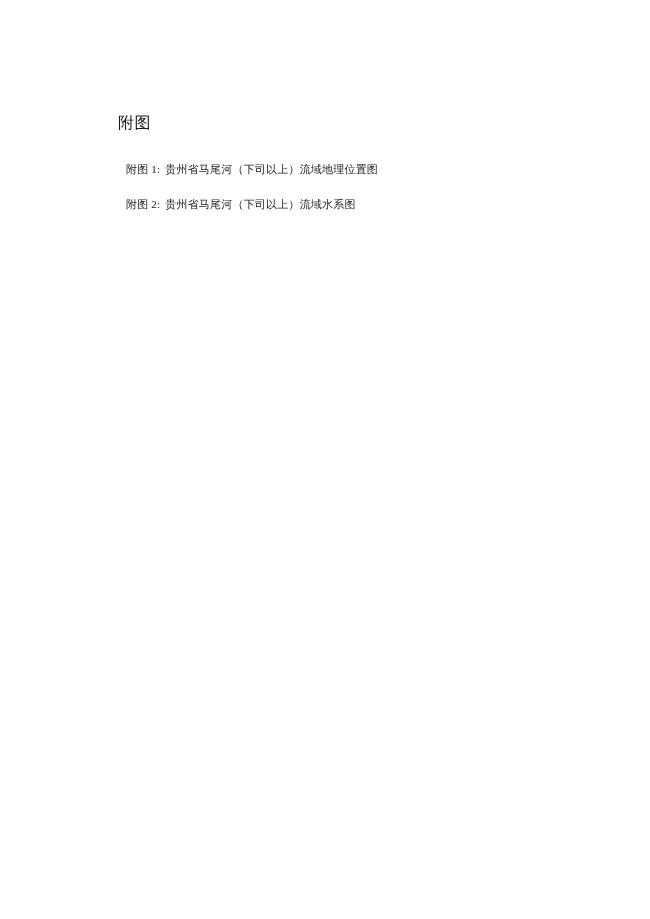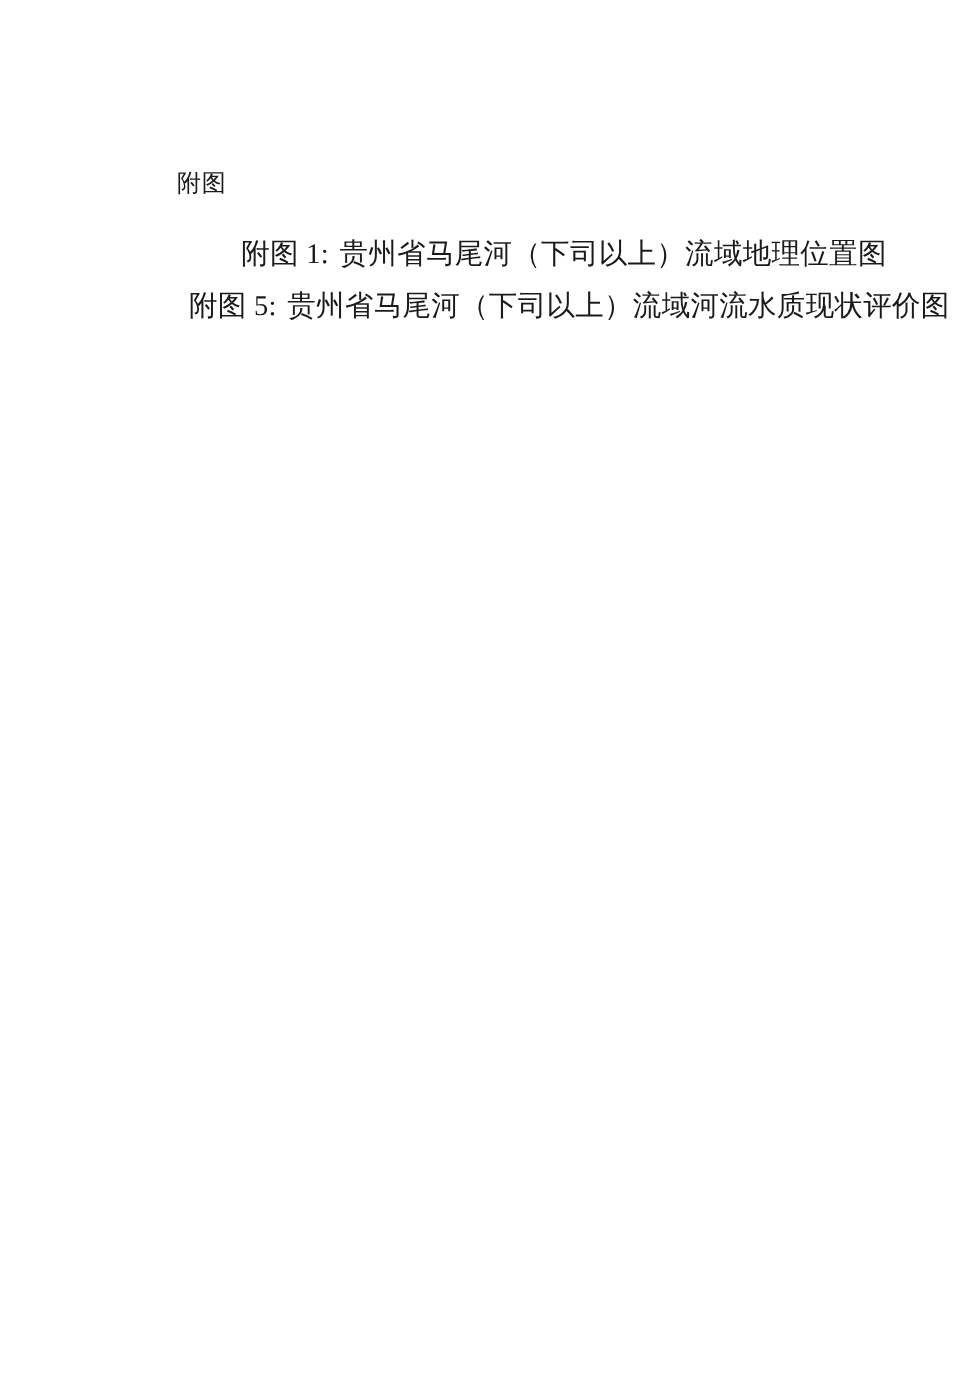--- a/index.html
+++ b/index.html
@@ -30,26 +30,25 @@
     font-weight: 500;
     color: #1a1a1a;
   }
   .fig-list {
     position: absolute;
     left: 126px;
     top: 152px;
     width: 500px;
   }
   .fig-item {
-    font-size: 19px;
+    font-size: 11px;
     line-height: 35px;
     white-space: nowrap;
     color: #1a1a1a;
     letter-spacing: 0.2px;
-    text-align: center;
   }
   .fig-label {
     display: inline;
   }
   .fig-text {
     display: inline;
     margin-left: 2px;
   }
 </style>
 </head>
@@ -59,22 +58,22 @@
 
   <div class="doc-title">附图</div>
 
   <div class="fig-list">
 
     <div class="fig-item">
       <span class="fig-label">附图 1:</span>
       <span class="fig-text">贵州省马尾河（下司以上）流域地理位置图</span>
     </div>
 
+    <div class="fig-item">
+      <span class="fig-label">附图 2:</span>
+      <span class="fig-text">贵州省马尾河（下司以上）流域水系图</span>
+    </div>
 
 
 
-    <div class="fig-item">
-      <span class="fig-label">附图 5:</span>
-      <span class="fig-text">贵州省马尾河（下司以上）流域河流水质现状评价图</span>
-    </div>
 
   </div>
 </div>
 
 </body></html>

